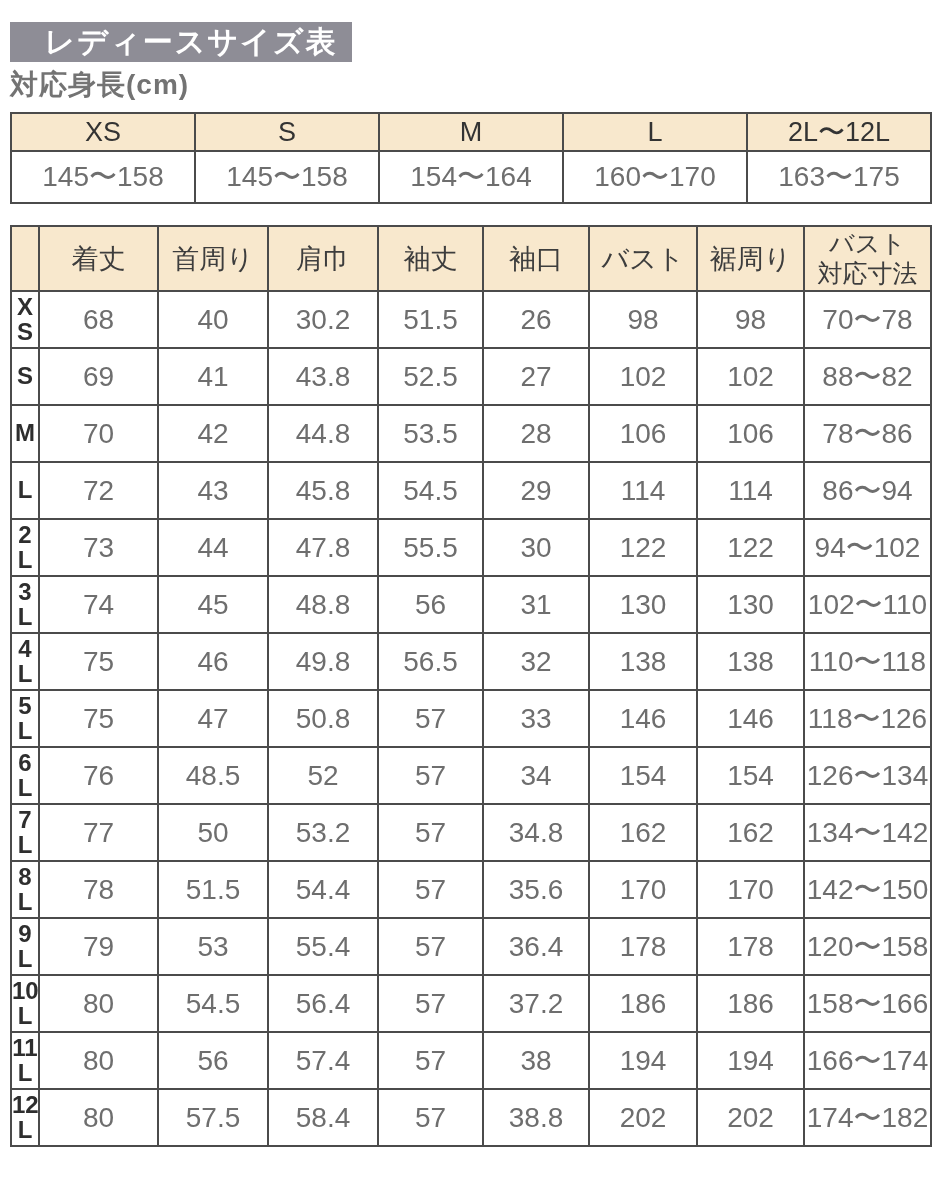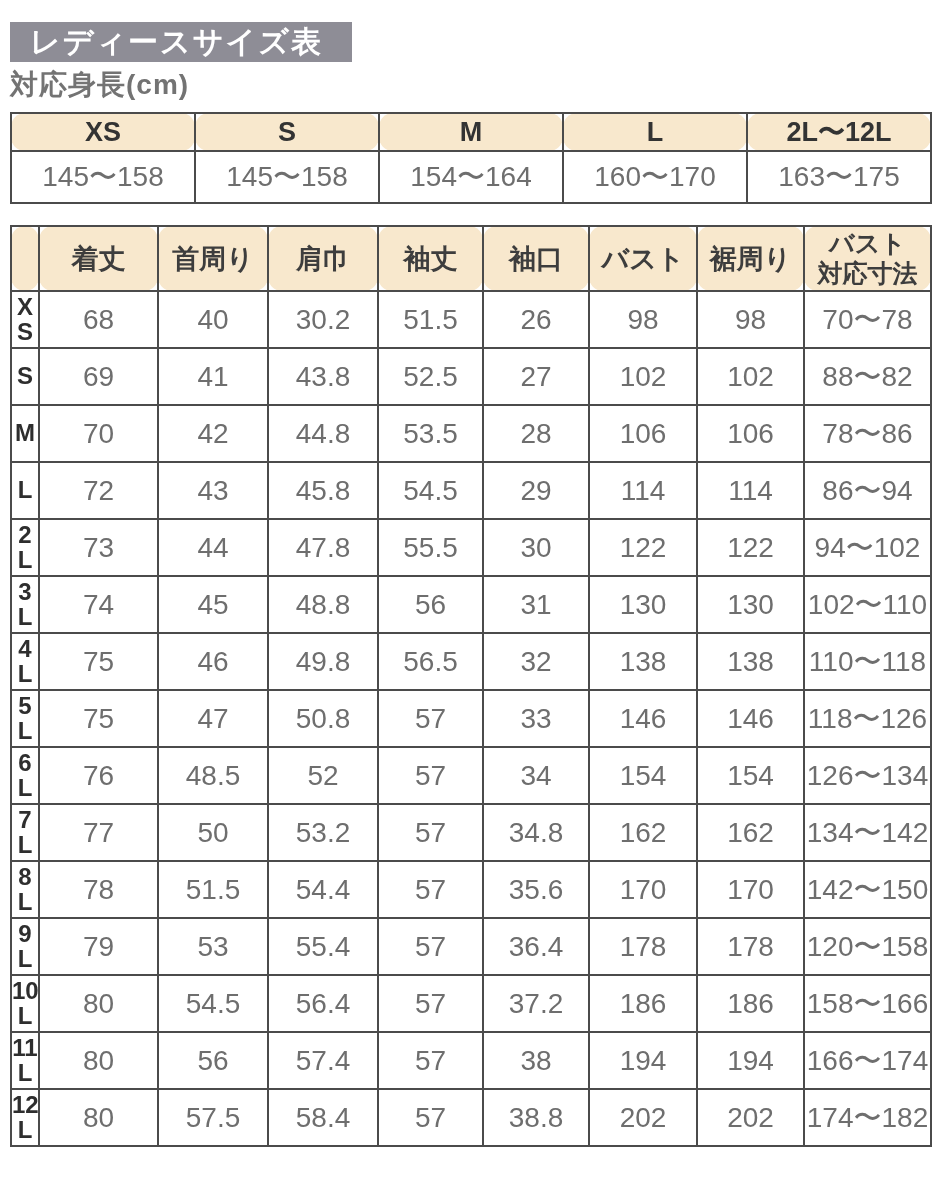--- a/index.html
+++ b/index.html
@@ -5,37 +5,37 @@
   * { margin:0; padding:0; box-sizing:border-box; }
   html,body { background:#ffffff; }
   body {
     width:940px; height:1200px; position:relative;
     font-family:"Liberation Sans", sans-serif;
   }
   .title-bar {
     position:absolute; left:10px; top:22px; width:342px; height:40px;
     background:#8e8d96; color:#ffffff;
     font-size:30px; font-weight:bold; line-height:40px;
-    padding-left:20px; letter-spacing:2px;
+    padding-left:20px; letter-spacing:2px;text-align:center;
   }
   .subtitle {
     position:absolute; left:10px; top:66px;
     font-size:28px; font-weight:bold; color:#737373; letter-spacing:1px;
   }
   table {
     border-collapse:collapse; table-layout:fixed;
     position:absolute; left:10px; background:#ffffff;
   }
   .height-table { top:112px; width:920px; }
   .size-table  { top:225px; width:920px; }
   th, td {
     border:2px solid #4b4b4b; text-align:center; vertical-align:middle;
     overflow:hidden;
   }
-  th { background:#f8e8cd; color:#3d3d3d; font-weight:700;border-radius:14px; }
+  th { background:#f8e8cd; color:#3d3d3d; font-weight:400; }
   .height-table thead th { height:32px; font-size:27px; color:#333333; }
   .height-table tbody td { height:52px; font-size:28px; color:#6e6e6e; }
   .size-table thead th { height:61px; font-size:27px; }
   .size-table thead th.last-col {
     font-size:25px; white-space:pre-line; line-height:1.18; padding:2px 0;
   }
   .size-table tbody td { height:57px; font-size:28px; color:#6e6e6e; }
   .size-table tbody td.row-label {
     font-size:24px; font-weight:600; color:#2e2e2e;
     line-height:1.02; white-space:pre-line; padding:0;

